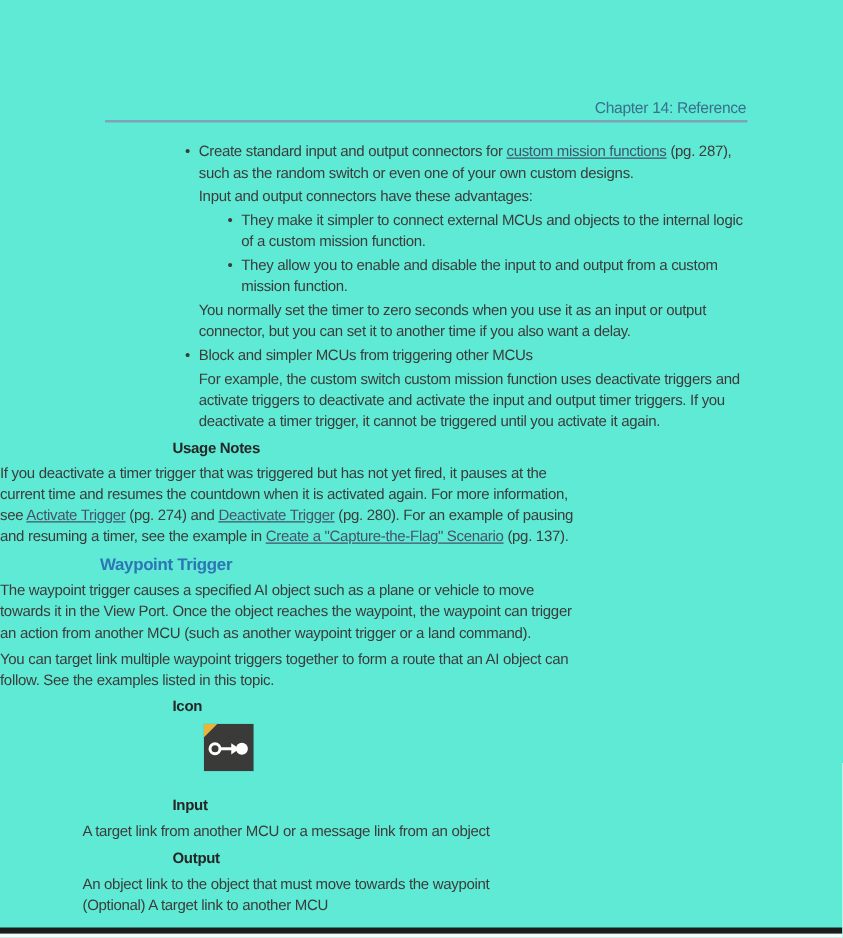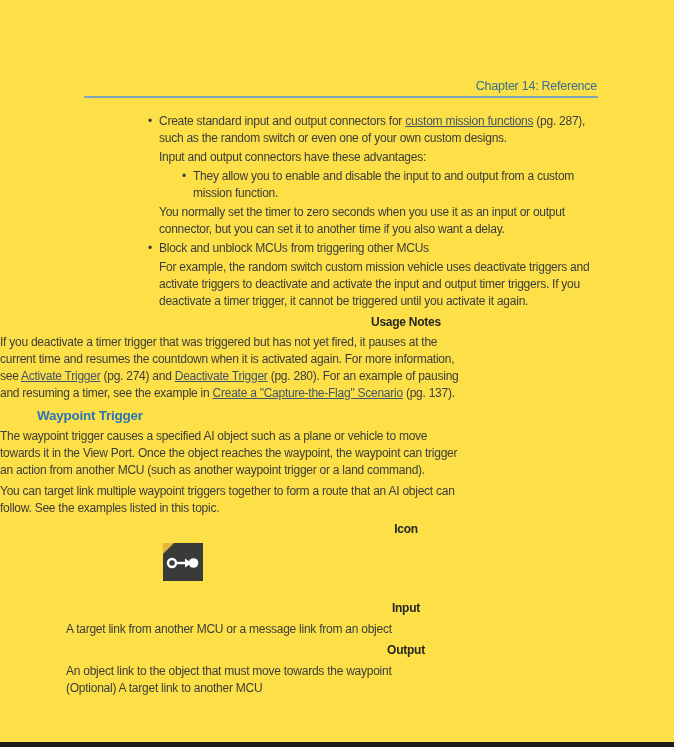--- a/index.html
+++ b/index.html
@@ -1,19 +1,19 @@
 <!DOCTYPE html>
 <html><head>
 <meta charset="utf-8">
 <style>
   html,body { margin:0; padding:0; background:#ffffff; }
   .page {
     position:relative;
     width:674px; height:750px;
-    background:#fde047;
+    background:#5eead4;
     overflow:hidden;
     font-family:"Liberation Sans", sans-serif;
     font-size:12px;
     letter-spacing:-0.25px;
     line-height:17px;
     color:#3c3c3c;
   }
   .chapter-header {
     position:absolute; top:78px; left:84px; width:513px;
     text-align:right;
@@ -26,23 +26,23 @@
   .content { position:absolute; top:113px; left:0; width:674px; }
 
   .li1 { position:relative; margin-left:159px; width:440px; }
   .li1::before { content:"\2022"; position:absolute; left:-11px; color:#3c3c3c; }
   .li2 { position:relative; margin-left:193px; width:404px; }
   .li2::before { content:"\2022"; position:absolute; left:-11px; color:#3c3c3c; }
   .p-l1 { margin-left:159px; width:440px; }
   .p-body { width:459px; }
   .mt2 { margin-top:2px; } .mt3 { margin-top:3px; } .mt4 { margin-top:4px; }
 
-  .subhead { margin-left:138px; margin-top:4px; font-weight:bold; color:#262626;text-align:center; }
+  .subhead { margin-left:138px; margin-top:4px; font-weight:bold; color:#262626; }
   .section-heading {
-    margin-left:37px; margin-top:5px;
+    margin-left:80px; margin-top:5px;
     font-weight:bold; font-size:13.5px; color:#2e75b6;
   }
   a.doclink {
     color:#44546a; text-decoration:underline; cursor:pointer;
   }
   .icon-box { margin-left:163px; margin-top:5px; width:40px; height:38px; }
   .io-text { margin-left:66px; width:434px; }
   .gap-io { margin-top:19px; }
   .bottom-bar {
     position:absolute; left:0; top:742px; width:674px; height:5px;
@@ -62,28 +62,29 @@
   <div class="header-rule"></div>
 
   <div class="content">
 
     <div class="li1">
       <span>Create standard input and output connectors for </span><a class="doclink">custom mission functions</a><span> (pg. 287), such as the random switch or even one of your own custom designs.</span>
     </div>
 
     <div class="p-l1 mt2">Input and output connectors have these advantages:</div>
 
+    <div class="li2 mt2">They make it simpler to connect external MCUs and objects to the internal logic of a custom mission function.</div>
 
     <div class="li2 mt2">They allow you to enable and disable the input to and output from a custom mission function.</div>
 
     <div class="p-l1 mt2">You normally set the timer to zero seconds when you use it as an input or output connector, but you can set it to another time if you also want a delay.</div>
 
-    <div class="li1 mt2">Block and unblock MCUs from triggering other MCUs</div>
+    <div class="li1 mt2">Block and simpler MCUs from triggering other MCUs</div>
 
-    <div class="p-l1 mt2">For example, the random switch custom mission vehicle uses deactivate triggers and activate triggers to deactivate and activate the input and output timer triggers. If you deactivate a timer trigger, it cannot be triggered until you activate it again.</div>
+    <div class="p-l1 mt2">For example, the custom switch custom mission function uses deactivate triggers and activate triggers to deactivate and activate the input and output timer triggers. If you deactivate a timer trigger, it cannot be triggered until you activate it again.</div>
 
     <div class="subhead">Usage Notes</div>
 
     <div class="p-body mt3">
       <span>If you deactivate a timer trigger that was triggered but has not yet fired, it pauses at the current time and resumes the countdown when it is activated again. For more information, see </span><a class="doclink">Activate Trigger</a><span> (pg. 274) and </span><a class="doclink">Deactivate Trigger</a><span> (pg. 280). For an example of pausing and resuming a timer, see the example in </span><a class="doclink">Create a "Capture-the-Flag" Scenario</a><span> (pg. 137).</span>
     </div>
 
     <div class="section-heading">Waypoint Trigger</div>
 
     <div class="p-body mt4">The waypoint trigger causes a specified AI object such as a plane or vehicle to move towards it in the View Port. Once the object reaches the waypoint, the waypoint can trigger an action from another MCU (such as another waypoint trigger or a land command).</div>

